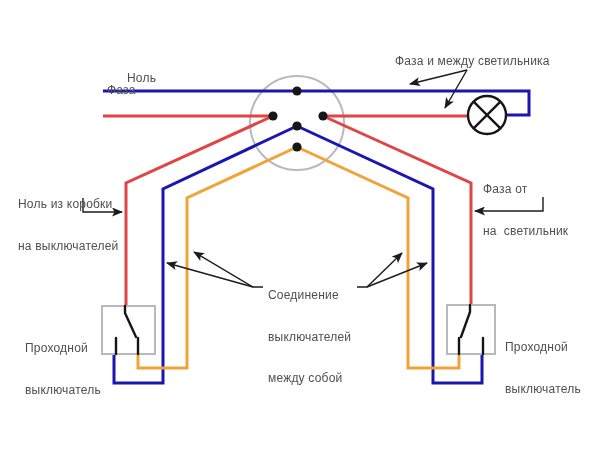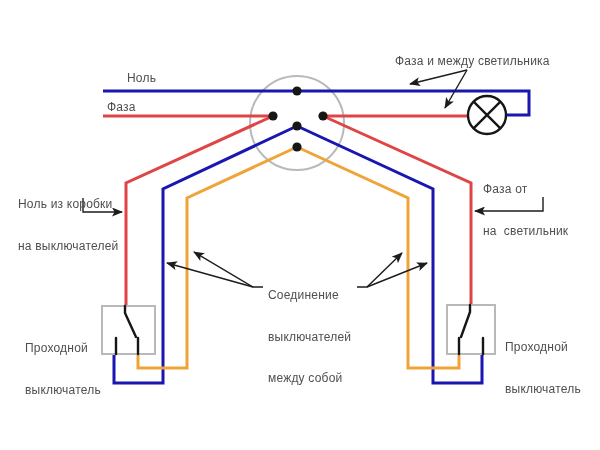--- a/index.html
+++ b/index.html
@@ -79,21 +79,21 @@
       <path d="M543,197 V211 H475" marker-end="url(#ah)"></path>
       <path d="M263,287 H253 L194,252" marker-end="url(#ah)"></path>
       <path d="M253,287 L167,263" marker-end="url(#ah)"></path>
       <path d="M357,287 H367 L402,253" marker-end="url(#ah)"></path>
       <path d="M367,287 L427,263" marker-end="url(#ah)"></path>
     </g>
   </svg>
 
   <div class="lbl" style="left:107px;top:72px;margin-left:20px;">Ноль</div>
 
-  <div class="lbl" style="left:107px;top:101px;text-align:center;">Фаза</div>
+  <div class="lbl" style="left:107px;top:84px;text-align:center;">Фаза</div>
 
 
   <div class="lbl" style="left:395px;top:55px;">Фаза и между светильника</div>
 
   <div class="lbl" style="left:18px;top:170px;">
     <div>Ноль из коробки</div>
     <div>на выключателей</div>
   </div>
 
   <div class="lbl" style="left:483px;top:155px;">

